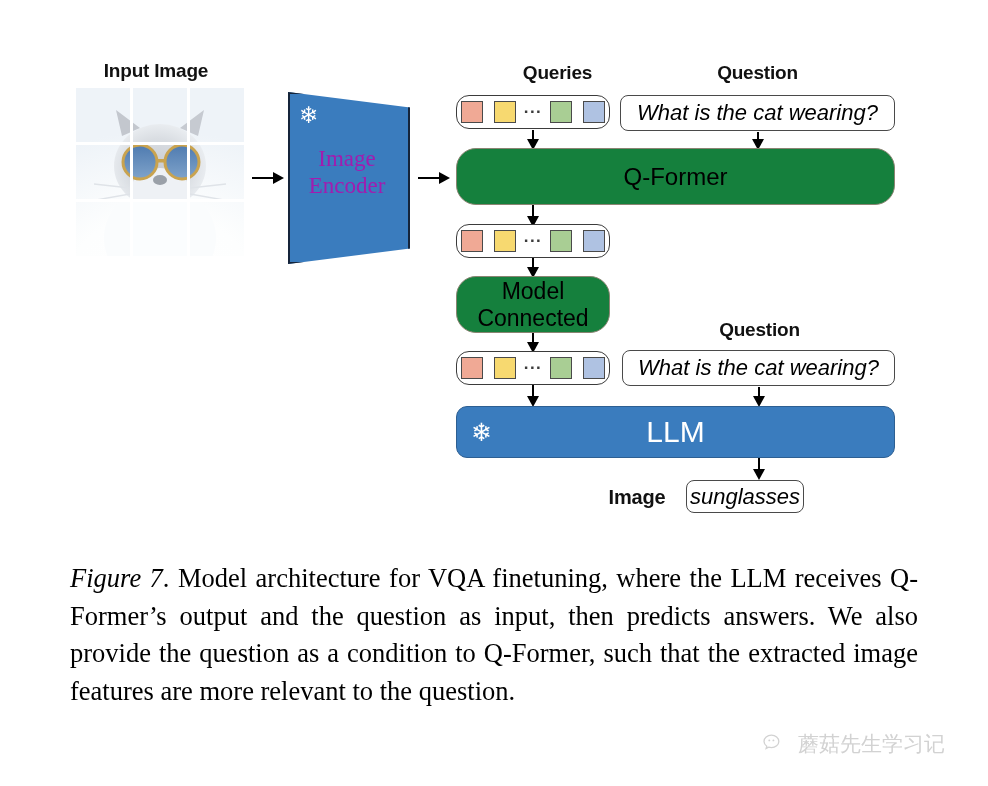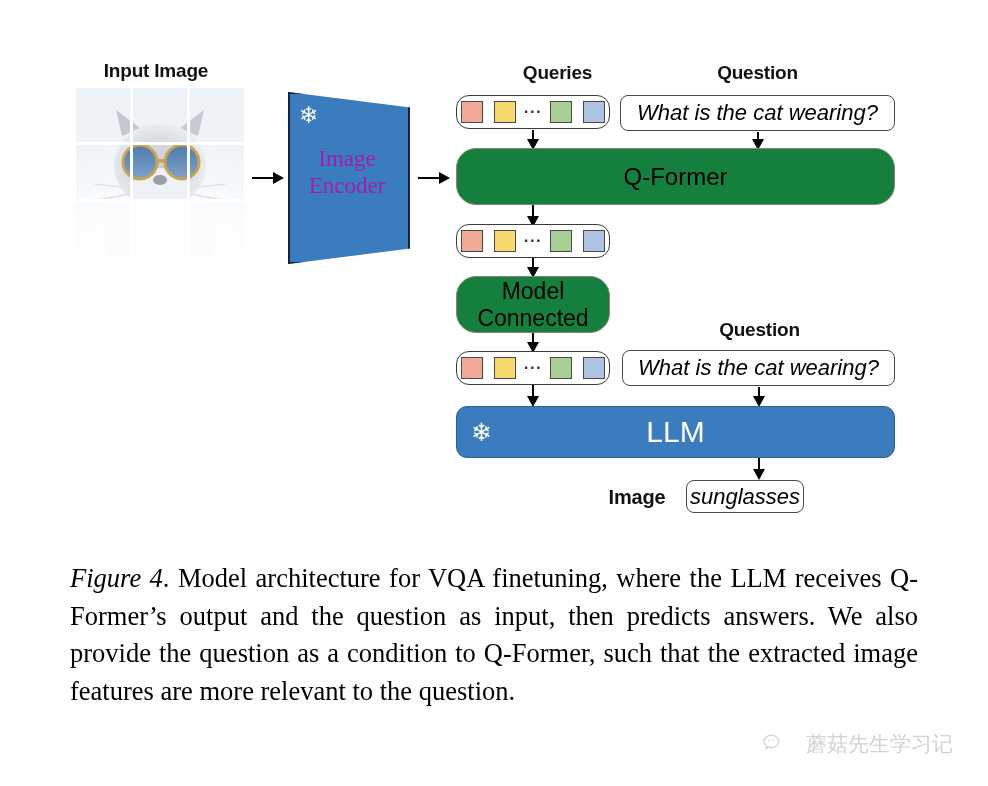--- a/index.html
+++ b/index.html
@@ -235,21 +235,21 @@
   }
   #figure-caption .fignum { font-style: italic; }
 
   
   #watermark {
     position: absolute;
     left: 762px;
     top: 730px;
     display: flex;
     align-items: center;
-    gap: 20px;
+    gap: 12px;
     color: #d2d2d2;
     font-size: 21px;
     font-family: "DejaVu Sans", sans-serif;
     white-space: nowrap;
   }
   #watermark .wm-icon {
     width: 24px; height: 24px;
     flex: 0 0 24px;
   }
 </style>
@@ -492,21 +492,21 @@
   </div>
 
   <div class="arrow-v abs" style="left:751px; top:458px; width:16px; height:22px;">
     <div class="shaft" style="height:13px;"></div>
       <div class="head"></div>
   </div>
 
   <div class="heading abs" style="left:588px; top:486px; width:98px; font-size:20px;">Image</div>
   <div class="textbox" style="left:686px; top:480px; width:118px; height:33px;">sunglasses</div>
 
-  <div id="figure-caption"><span class="fignum">Figure 4</span><span>. Model architecture for VQA finetuning, where the LLM receives Q-Former’s output and the question as input, then predicts answers. We also provide the question as a condition to Q-Former, such that the extracted image features are more relevant to the question.</span></div>
+  <div id="figure-caption"><span class="fignum">Figure 7</span><span>. Model architecture for VQA finetuning, where the LLM receives Q-Former’s output and the question as input, then predicts answers. We also provide the question as a condition to Q-Former, such that the extracted image features are more relevant to the question.</span></div>
 
   <div id="watermark">
     <svg class="wm-icon" viewBox="0 0 24 24">
       <path d="M9.4 3.2C5.3 3.2 2 6 2 9.4c0 1.9 1.1 3.6 2.8 4.8l-.7 2.3 2.6-1.3c.8.2 1.7.4 2.7.4 4.1 0 7.4-2.8 7.4-6.2S13.5 3.2 9.4 3.2z" fill="none" stroke="#d2d2d2" stroke-width="1.3"></path>
       <circle cx="7.3" cy="8.4" r="0.95" fill="#d2d2d2"></circle>
       <circle cx="11.4" cy="8.4" r="0.95" fill="#d2d2d2"></circle>
     </svg>
     <span>蘑菇先生学习记</span>
   </div>
 

